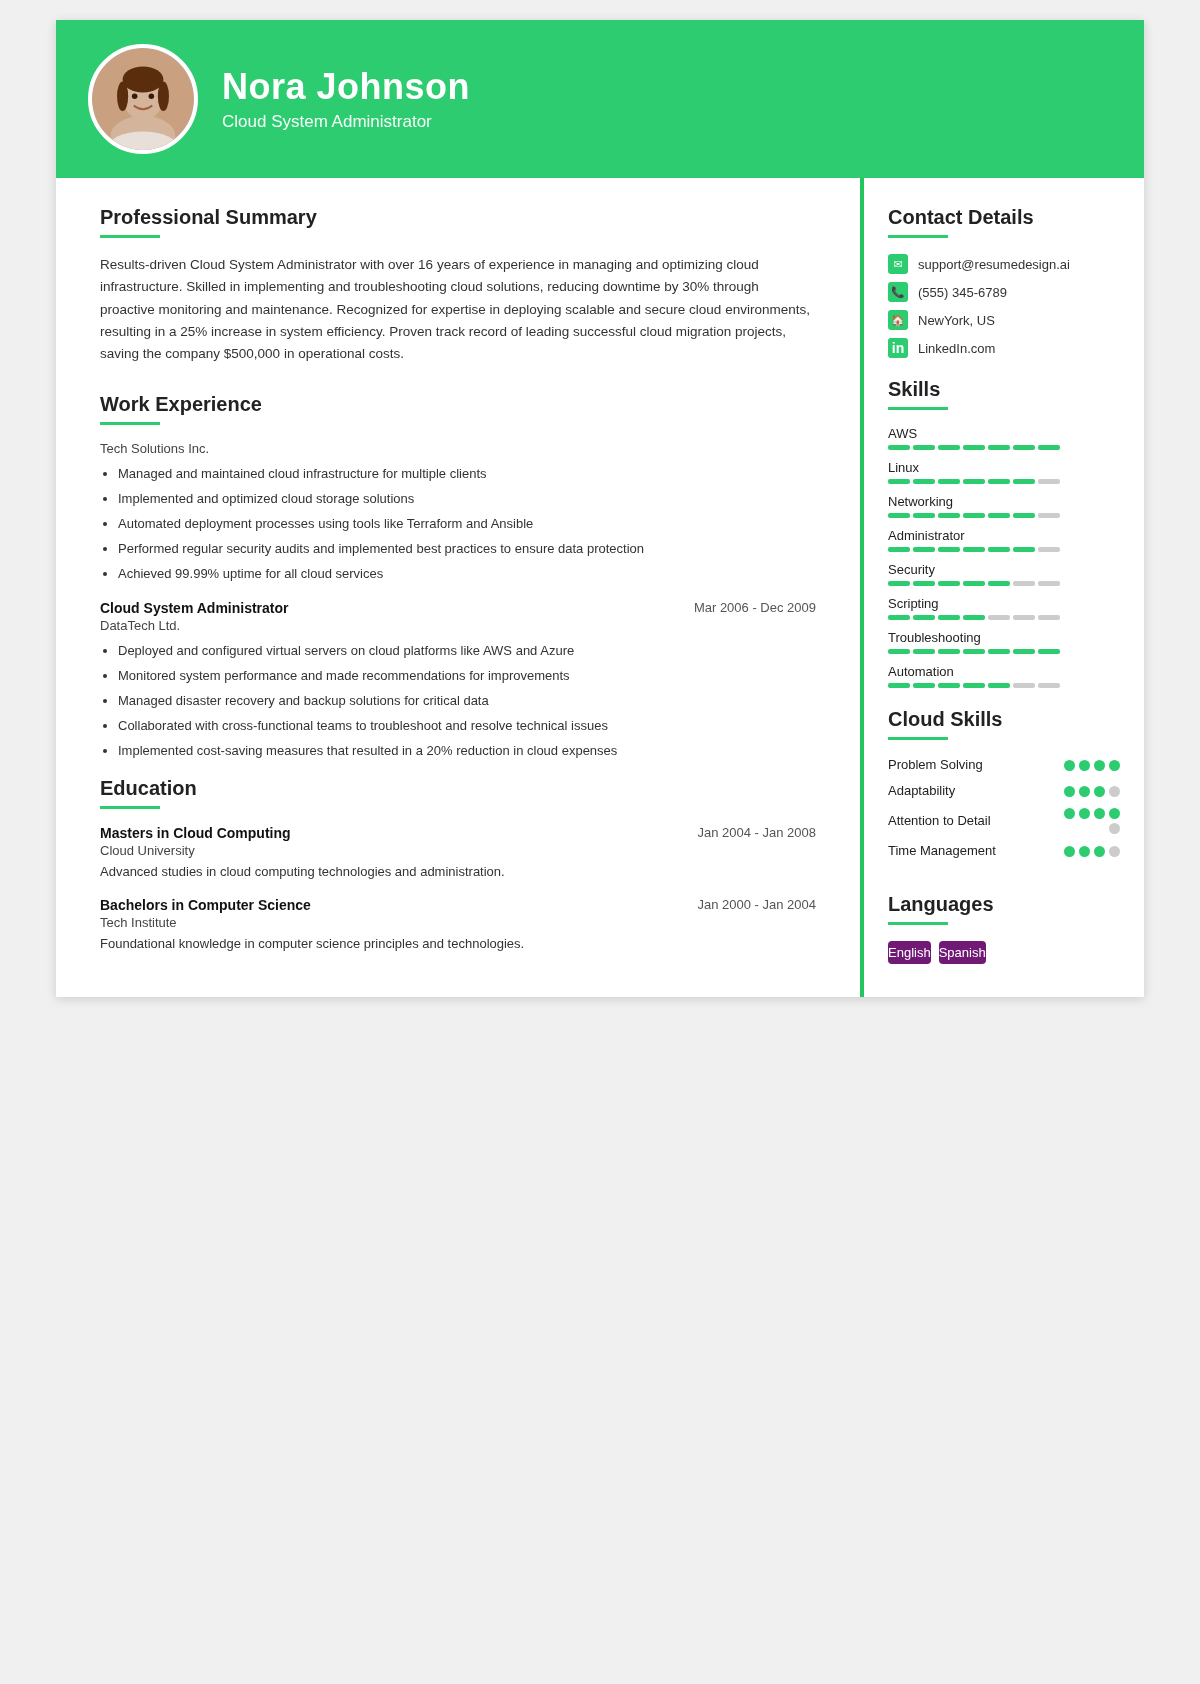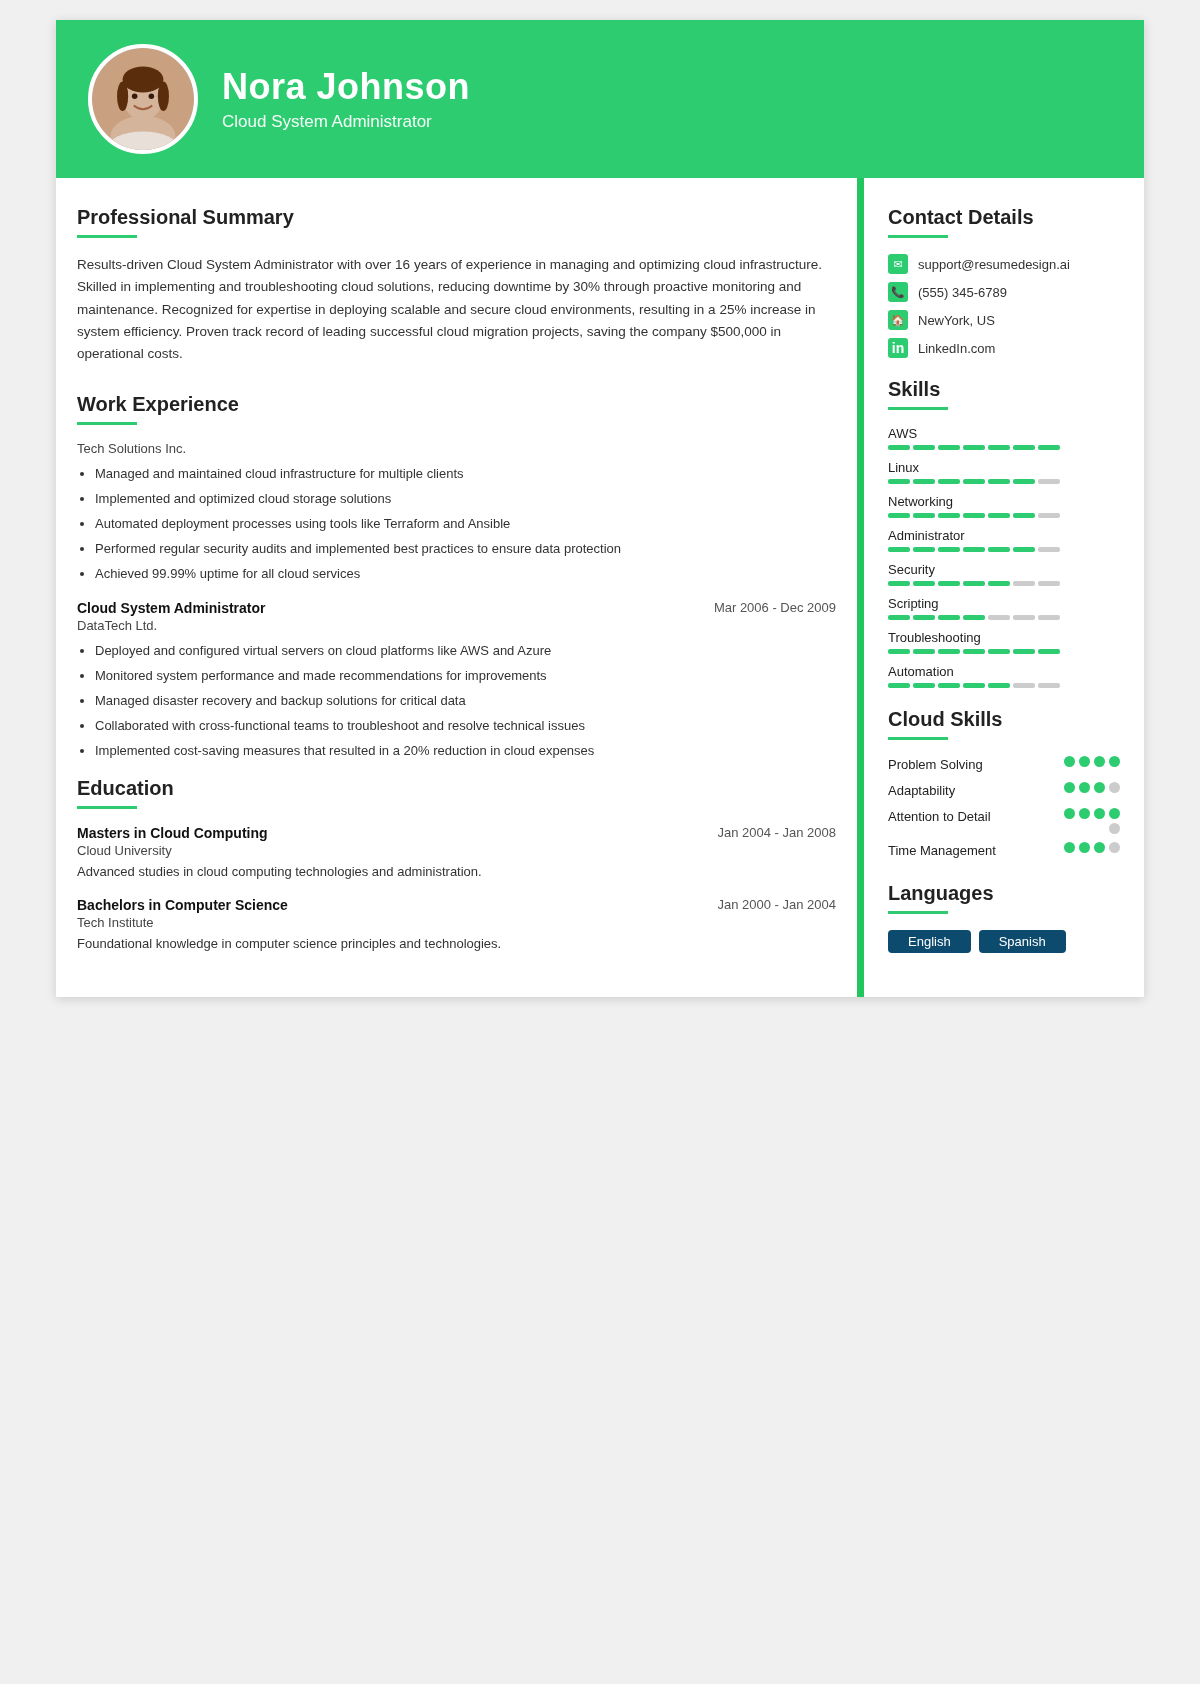--- a/index.html
+++ b/index.html
@@ -55,22 +55,22 @@
       opacity: 0.95;
     }
 
     
     .body {
       display: flex;
       flex-direction: row;
     }
     .left-col {
       flex: 1;
-      padding: 28px 21px;
-      border-right: 7px solid #22c55e;
+      padding: 28px 44px;
+      border-right: 4px solid #22c55e;
     }
     .right-col {
       width: 280px;
       padding: 28px 24px;
       flex-shrink: 0;
     }
 
     
     .section-title {
       font-size: 20px;
@@ -199,21 +199,21 @@
       width: 22px;
       border-radius: 2px;
     }
     .skill-seg.filled { background: #2ecc71; }
     .skill-seg.empty { background: #ccc; }
 
     
     .soft-section { margin-top: 20px; }
     .soft-row {
       display: flex;
-      align-items: flex-start;
+      align-items: center;
       justify-content: space-between;
       margin-bottom: 8px;
     }
     .soft-name {
       font-size: 13px;
       color: #222;
       line-height: 1.4;
     }
     .soft-dots {
       display: flex;
@@ -224,32 +224,32 @@
     }
     .dot {
       width: 11px;
       height: 11px;
       border-radius: 50%;
     }
     .dot.filled { background: #2ecc71; }
     .dot.empty { background: #ccc; }
 
     
-    .lang-section { margin-top: 21px; }
+    .lang-section { margin-top: 32px; }
     .lang-tags {
       display: flex;
       gap: 8px;
       flex-wrap: wrap;
       margin-top: 4px;
     }
     .lang-tag {
-      background: #0c4a6e;
+      background: #701a75;
       color: #fff;
       font-size: 13px;
-      padding: 4px 20px;
+      padding: 4px 0;
       border-radius: 4px;
     }
   </style>
 </head>
 <body>
 
 <div class="resume">
 
   <div class="header">
     <div class="avatar-wrapper">

